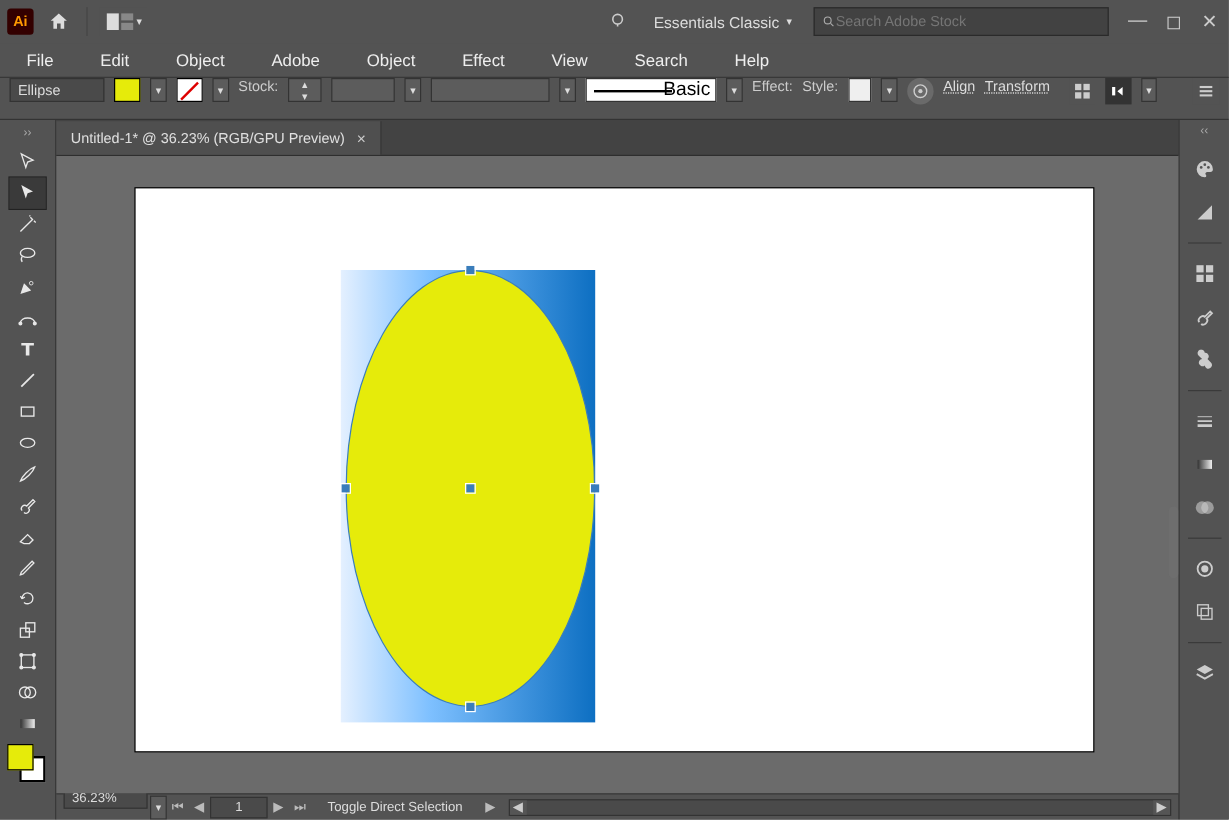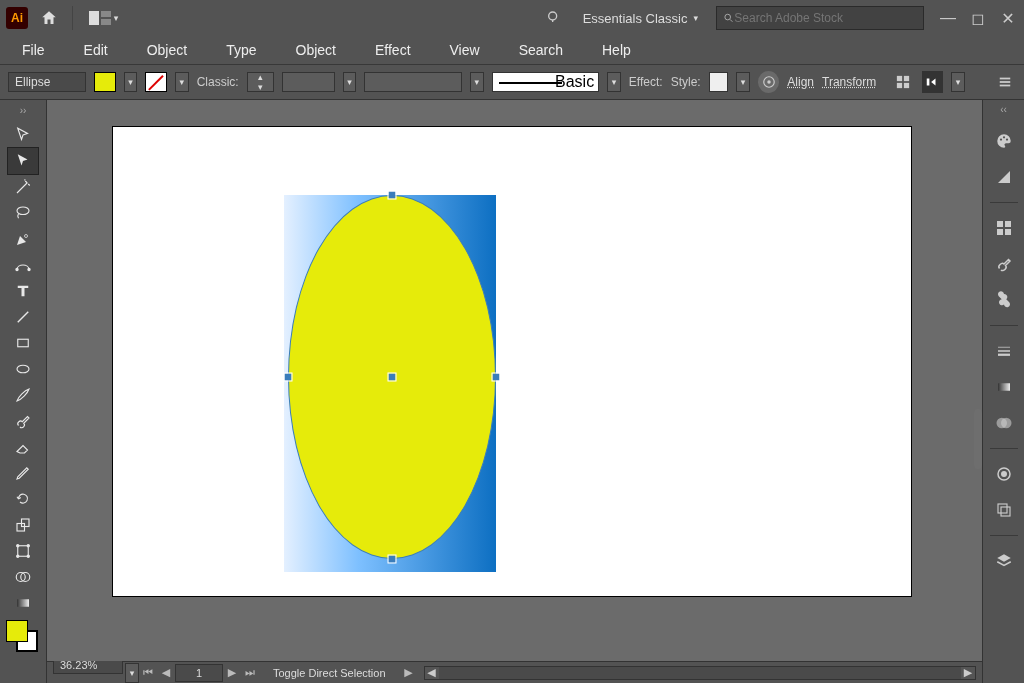--- a/index.html
+++ b/index.html
@@ -7,31 +7,31 @@
 
 
 .titlebar { height: 36px; background: #535353; display: flex; align-items: center; padding: 0 6px; }
 .ai-logo { width: 22px; height: 22px; background: #330000; color: #ff9a00; font-weight: bold; font-size: 12px; display: flex; align-items: center; justify-content: center; border-radius: 3px; margin-right: 8px; }
 .home-btn { width: 26px; height: 26px; display: flex; align-items: center; justify-content: center; color: #ddd; }
 .tb-sep { width: 1px; height: 24px; background: #444; margin: 0 10px; }
 .arrange-btn { width: 40px; height: 24px; background: #535353; display: flex; align-items: center; justify-content: center; color: #ddd; }
 .tb-spacer { flex: 1; }
 .discover-icon { width: 22px; height: 22px; display: flex; align-items: center; justify-content: center; color: #ccc; margin: 0 8px; }
 .workspace-switch { color: #ddd; font-size: 13px; display: flex; align-items: center; gap: 6px; padding: 0 10px; cursor: pointer; }
-.stock-search { display: flex; align-items: center; background: #424242; border: 1px solid #2a2a2a; height: 24px; width: 208px; margin-left: 8px; padding: 0 6px; }
+.stock-search { display: flex; align-items: center; background: #424242; border: 1px solid #2a2a2a; height: 24px; width: 246px; margin-left: 8px; padding: 0 6px; }
 .stock-search input { background: transparent; border: none; outline: none; color: #ccc; font-size: 12px; width: 100%; }
 .win-btns { display: flex; gap: 10px; margin-left: 14px; color: #ccc; }
 .win-btn { width: 20px; height: 18px; display: flex; align-items: center; justify-content: center; }
 
 
 .menubar { height: 28px; background: #535353; display: flex; align-items: center; padding-left: 10px; gap: 15px; }
 .menu-item { color: #eee; font-size: 14px; padding: 4px 12px; cursor: pointer; }
 
 
-.controlbar { height: 36px; background: #535353; border-top: 1px solid #383838; border-bottom: 1px solid #333; display: flex; align-items: center; padding: 0 8px; gap: 8px; font-size: 12px; color: #ddd; }
+.controlbar { height: 36px; background: #535353; border-top: 1px solid #383838; border-bottom: 1px solid #333; display: flex; padding: 0 8px; gap: 8px; font-size: 12px; color: #ddd; }
 .sel-label { width: 80px; background: #4a4a4a; border: 1px solid #333; height: 20px; line-height: 18px; padding-left: 6px; }
 .swatch { width: 22px; height: 20px; border: 1px solid #000; }
 .fill-swatch { background: #e6eb0a; }
 .stroke-swatch { background: #fff; position: relative; }
 .stroke-swatch::after { content:""; position:absolute; left:0; right:0; top:50%; border-top:2px solid #d00; transform: rotate(-45deg); }
 .dd-arrow { width: 14px; height: 20px; background: #5c5c5c; border:1px solid #333; display:flex;align-items:center;justify-content:center; color:#ddd; font-size:9px; }
 .ctl-label { font-size:12px; color:#ccc; }
 .num-box { width:28px; height:20px; background:#5c5c5c; border:1px solid #333; display:flex; flex-direction:column; justify-content:center; align-items:center; }
 .picker { width:54px; height:20px; background:#5c5c5c; border:1px solid #333; }
 .picker.wide { width:100px; }
@@ -136,38 +136,38 @@
     <div class="win-btn">—</div>
     <div class="win-btn">◻</div>
     <div class="win-btn">✕</div>
   </div>
 </div>
 
 <div class="menubar">
   <div class="menu-item">File</div>
   <div class="menu-item">Edit</div>
   <div class="menu-item">Object</div>
-  <div class="menu-item">Type</div>
+  <div class="menu-item">Adobe</div>
   <div class="menu-item">Object</div>
   <div class="menu-item">Effect</div>
   <div class="menu-item">View</div>
   <div class="menu-item">Search</div>
   <div class="menu-item">Help</div>
 </div>
 
 <div class="controlbar">
   <div class="sel-label">Ellipse</div>
 
   <div class="swatch fill-swatch"></div>
   <div class="dd-arrow">▾</div>
 
   <div class="swatch stroke-swatch"></div>
   <div class="dd-arrow">▾</div>
 
-  <span class="ctl-label">Classic:</span>
+  <span class="ctl-label">Stock:</span>
   <div class="num-box">
     <span class="chev">▴</span>
       <span class="chev">▾</span>
   </div>
   <div class="picker"></div>
   <div class="dd-arrow">▾</div>
 
   <div class="picker wide"></div>
   <div class="dd-arrow">▾</div>
 
@@ -335,20 +335,26 @@
           </svg>
         </div>
       <div class="fillstroke">
         <div class="bsq"></div>
         <div class="fsq"></div>
       </div>
     </div>
   </div>
 
   <div class="doc-zone">
+    <div class="tabstrip">
+      <div class="doc-tab">
+        <span>Untitled-1* @ 36.23% (RGB/GPU Preview)</span>
+        <span class="close-x">×</span>
+      </div>
+    </div>
 
     <div class="canvas-wrap">
       <div class="canvas-inner">
         <div class="artboard">
           <div class="blue-rect"></div>
           <div class="ellipse">
             <div class="ell-shape"></div>
             <div class="sel-handle" style="left:50%; top:0%"></div>
             <div class="sel-handle" style="left:100%; top:50%"></div>
             <div class="sel-handle" style="left:50%; top:100%"></div>

